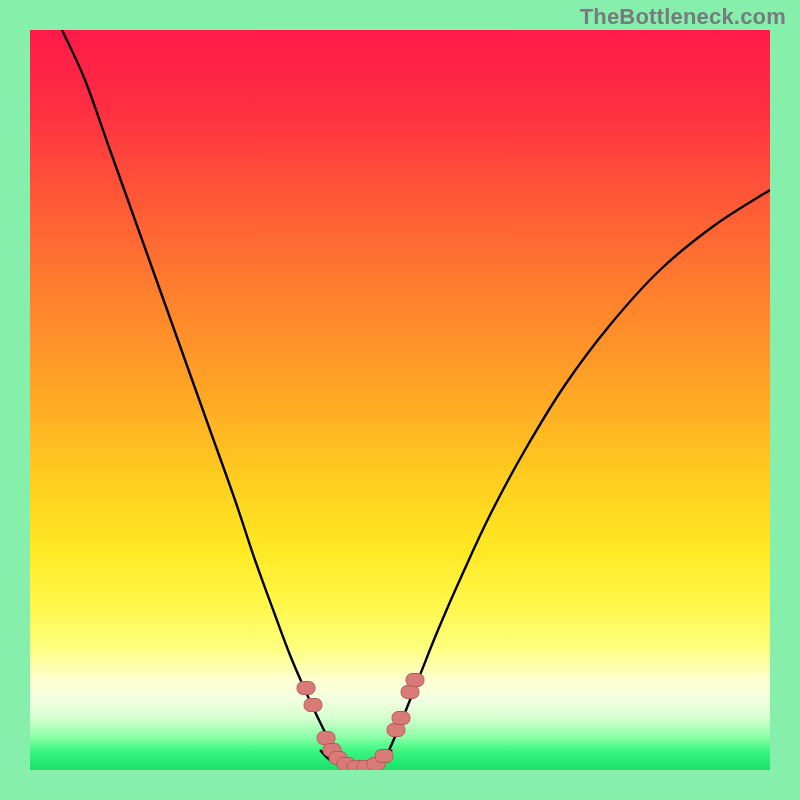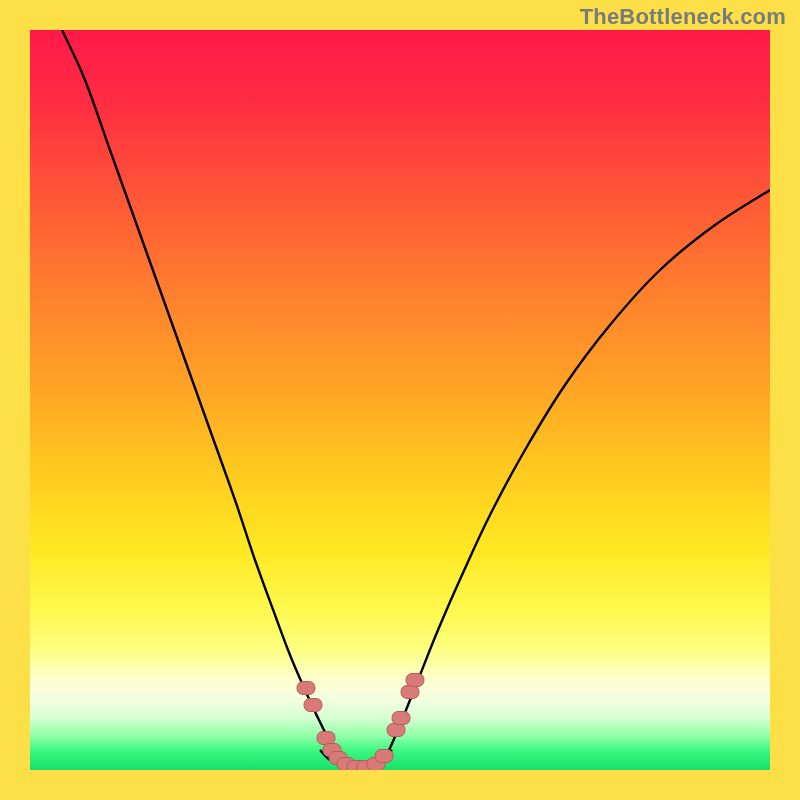--- a/index.html
+++ b/index.html
@@ -9,21 +9,21 @@
     height: 800px;
     background: #000;
     overflow: hidden;
   }
   .frame {
     position: absolute;
     left: 0;
     top: 0;
     width: 800px;
     height: 800px;
-    background: #fde047;
+    background: #86efac;
   }
   .plot-area {
     position: absolute;
     left: 30px;
     top: 30px;
     width: 740px;
     height: 740px;
     overflow: hidden;
   }
   .gradient {

